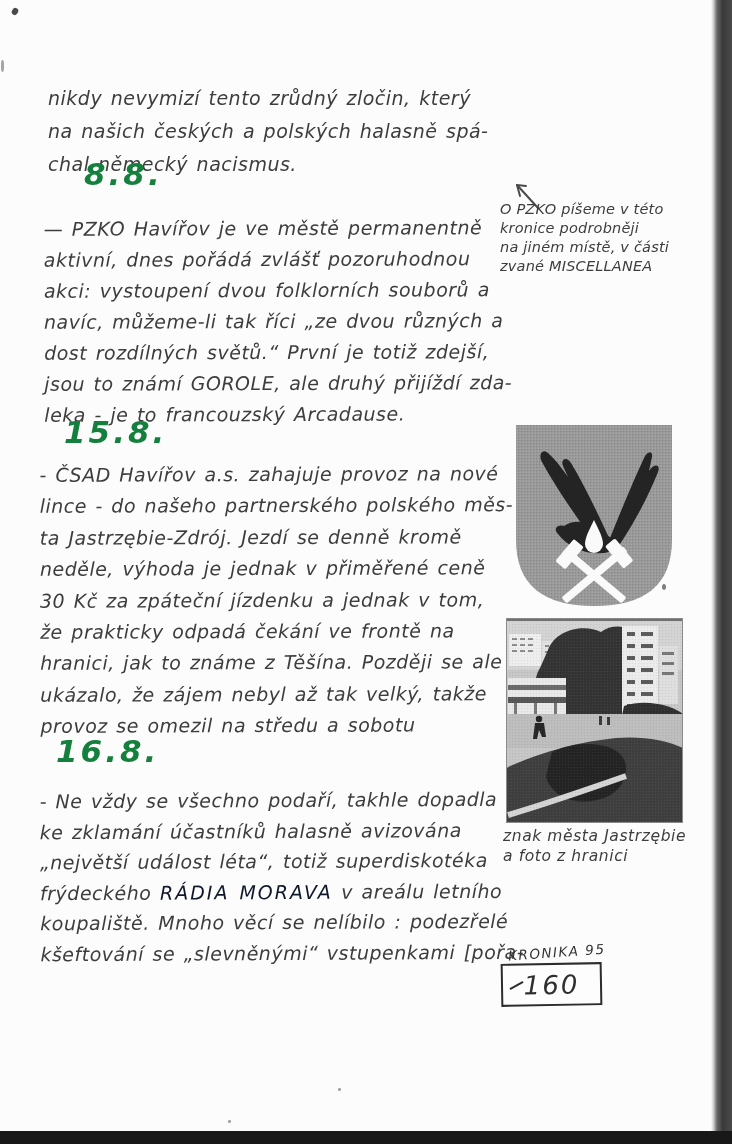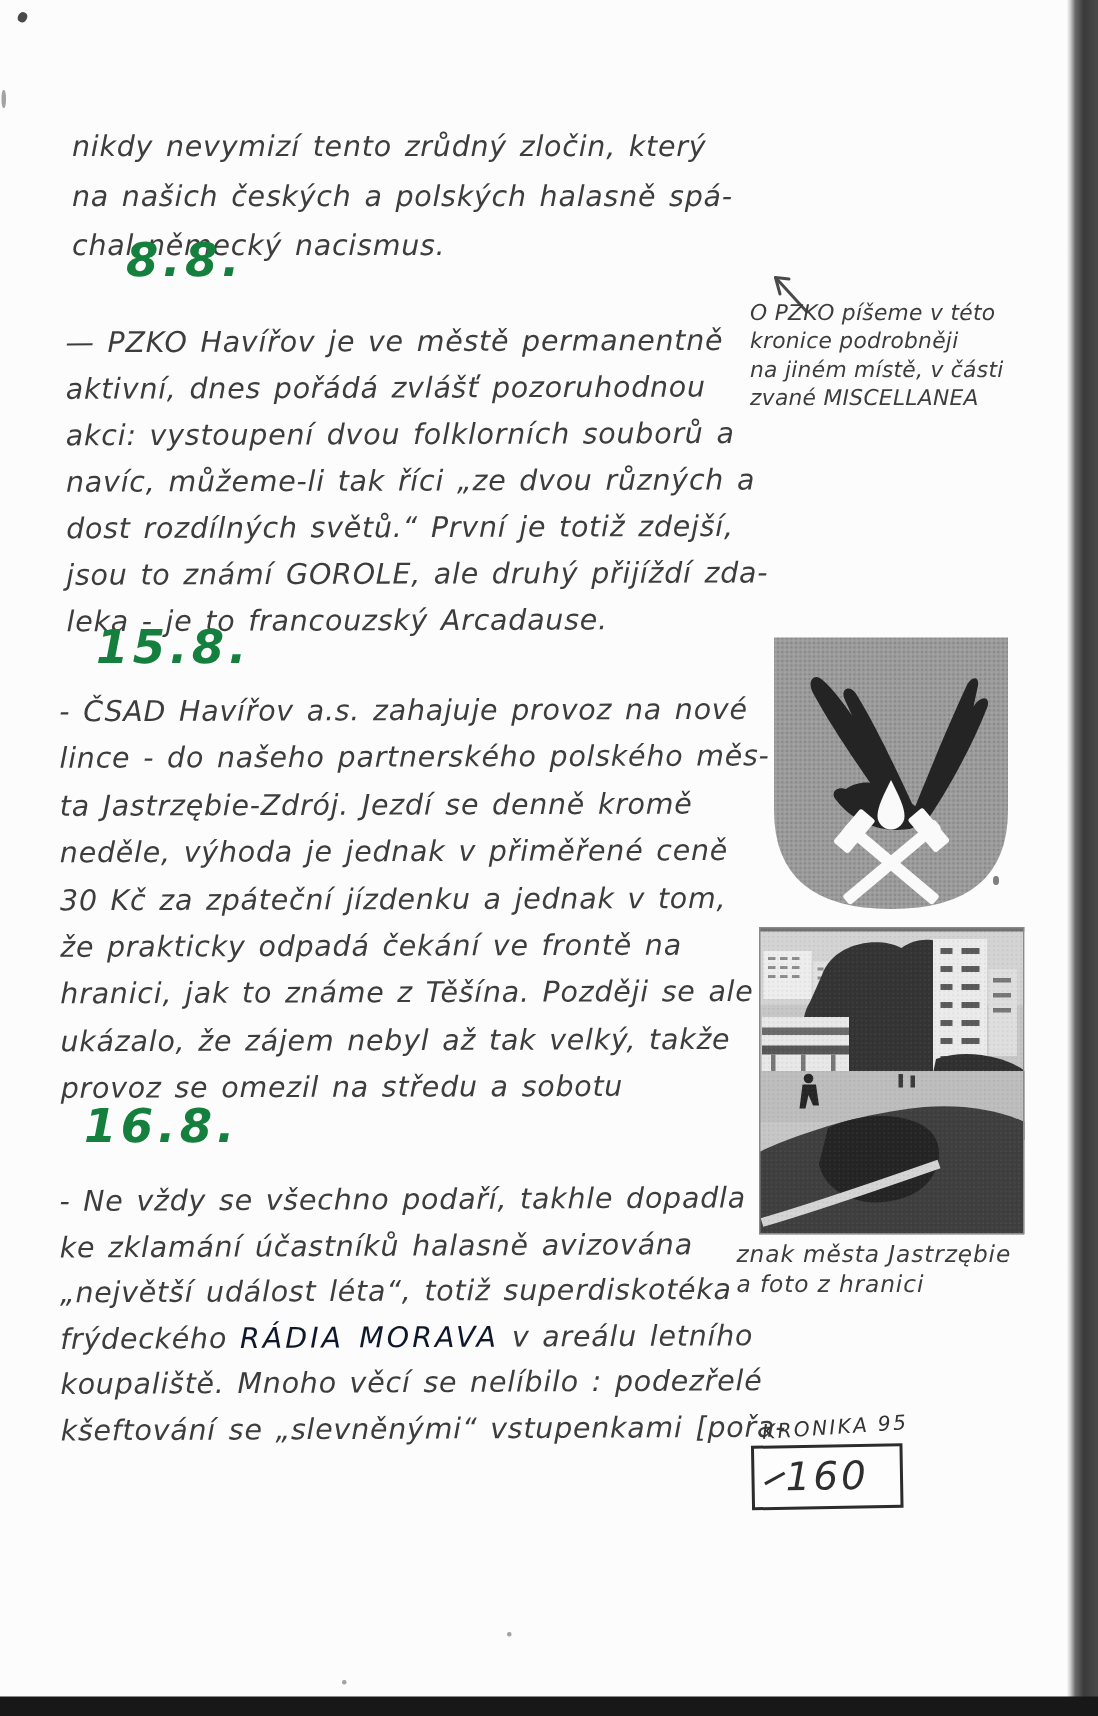--- a/index.html
+++ b/index.html
@@ -11,21 +11,21 @@
   .block{position:absolute;white-space:nowrap;}
   .body-text{font-size:19px;letter-spacing:.5px;word-spacing:2px;}
   .intro{left:48px;top:82px;line-height:33px;}
   .p1{left:44px;top:213px;line-height:31px;transform:rotate(-.2deg);}
   .p2{left:40px;top:459px;line-height:31.4px;transform:rotate(-.2deg);}
   .p3{left:40px;top:785px;line-height:30.6px;transform:rotate(-.3deg);}
   .date-heading{position:absolute;font-size:31px;font-weight:bold;font-style:italic;
     letter-spacing:3px;color:#15803d;}
   #h1{left:84px;top:156px;} #h2{left:64px;top:414px;} #h3{left:56px;top:733px;}
   .margin-note{left:500px;top:200px;font-size:14.5px;line-height:19px;letter-spacing:.2px;}
-  .caption{left:491px;top:826px;font-size:15.5px;line-height:20px;letter-spacing:.6px;}
+  .caption{left:503px;top:826px;font-size:15.5px;line-height:20px;letter-spacing:.6px;}
   .kronika{left:508px;top:944px;font-size:13.5px;letter-spacing:1.5px;color:#333;
     transform:rotate(-4deg);font-style:italic;}
   .page-box{position:absolute;left:501px;top:963px;width:97px;height:39px;
     border:2px solid #2c2c2c;transform:rotate(-1deg);
     display:flex;align-items:center;justify-content:center;background:#fdfdfd;}
   .page-num{font-size:26px;font-style:italic;color:#2e2e2e;letter-spacing:2px;position:relative;}
   .page-num::before{content:"";position:absolute;left:-15px;top:14px;width:15px;height:2px;
     background:#2e2e2e;transform:rotate(-28deg);}
   .faint{color:#0f172a;letter-spacing:2px;font-style:italic;}
   .fig{position:absolute;}

